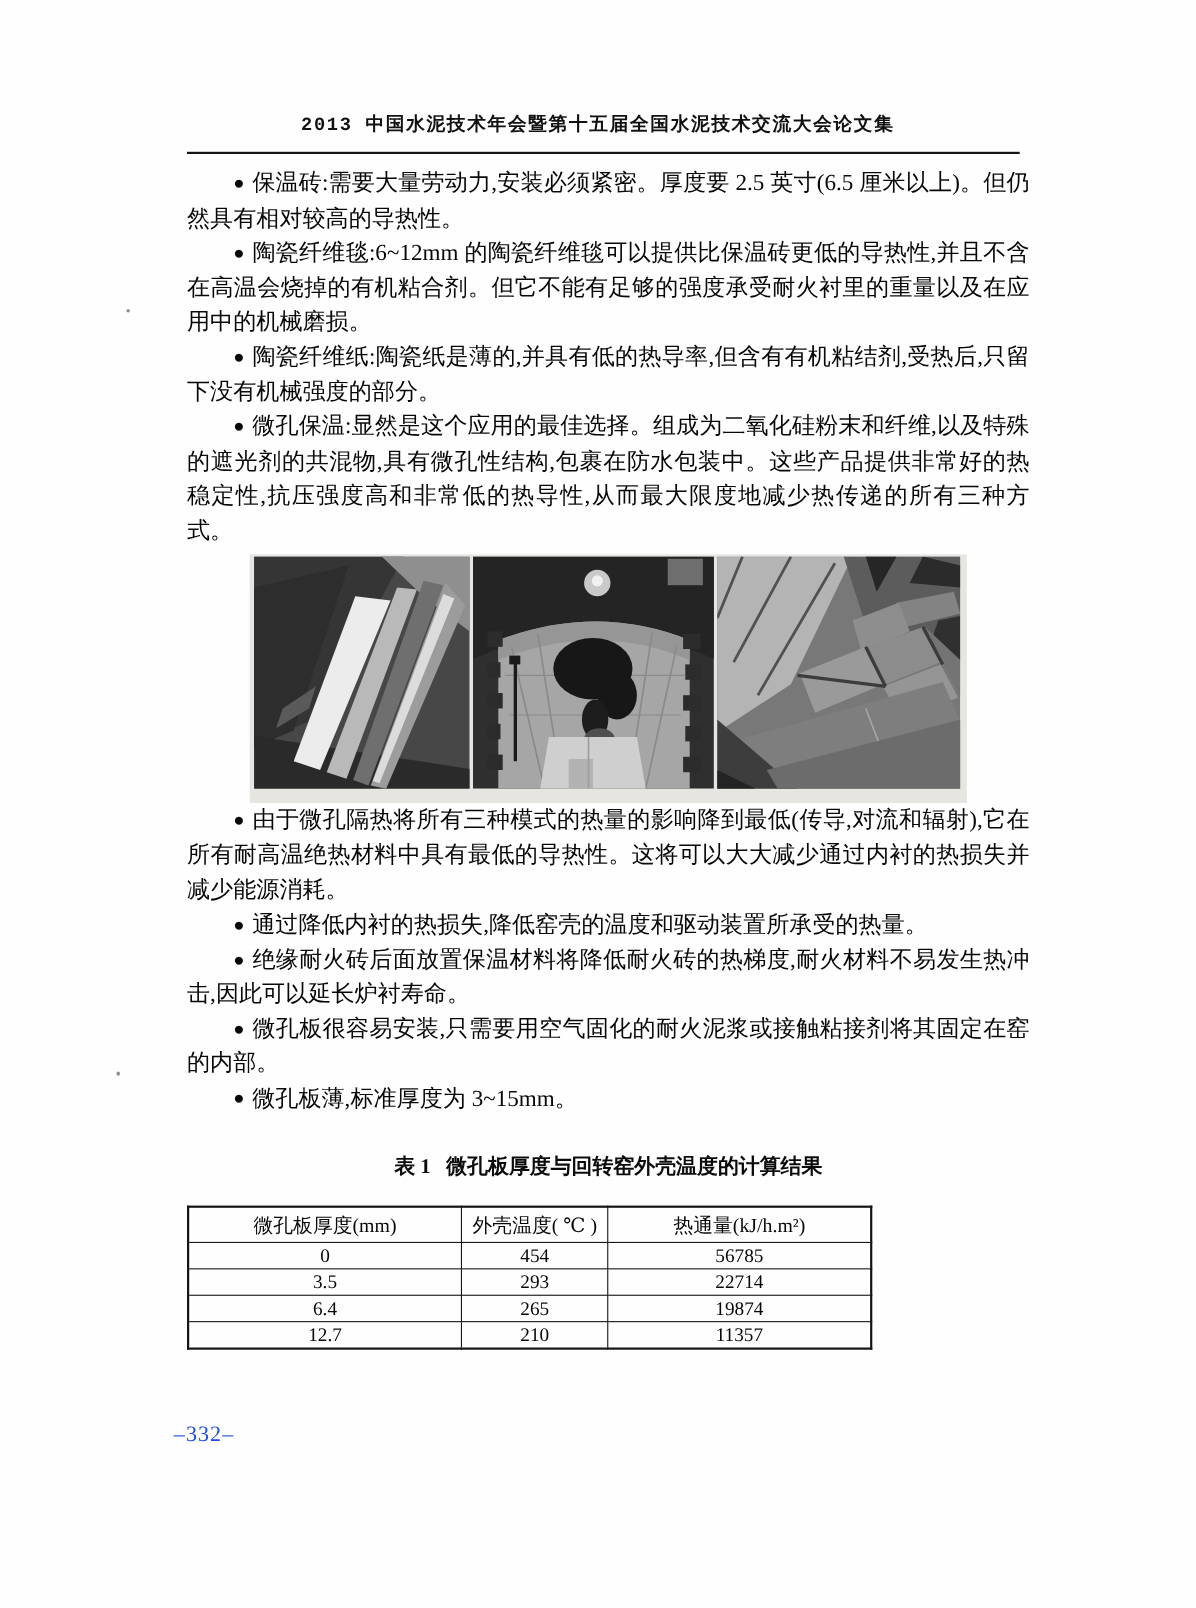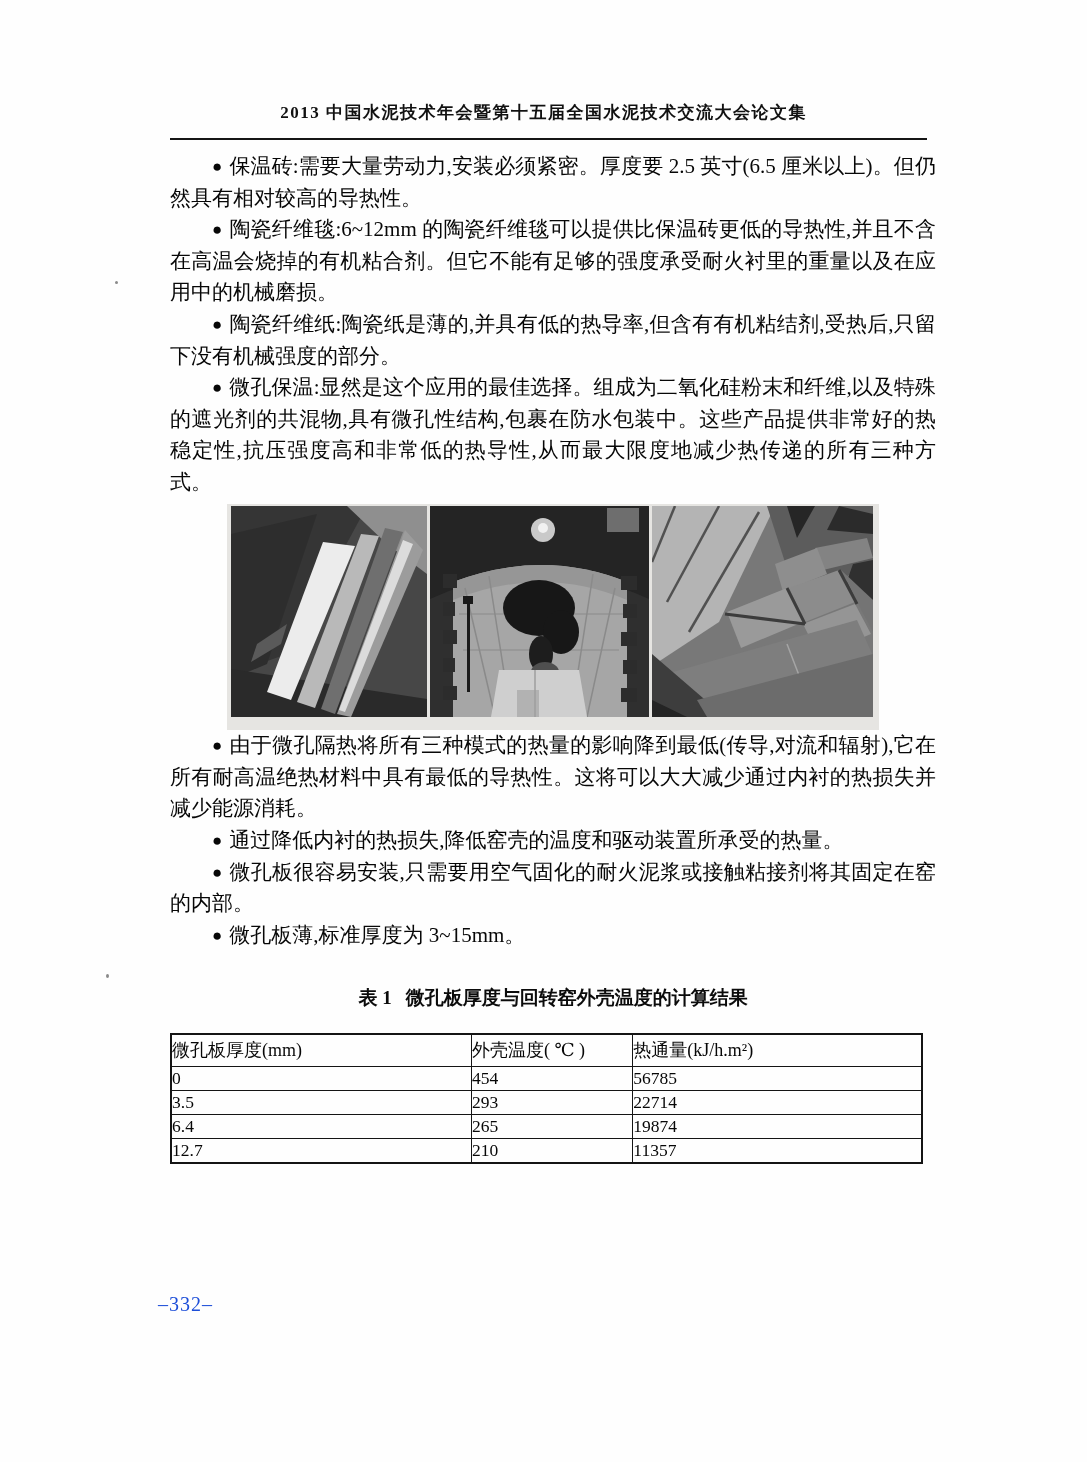--- a/index.html
+++ b/index.html
@@ -10,21 +10,21 @@
     color:#0a0a0a;
     -webkit-font-smoothing:antialiased;
   }
   .page {
     position:relative; width:1087px; height:1462px;
     background:#fefefe; overflow:hidden;
   }
   .page-header {
     position:absolute; top:101px; left:0; width:100%;
     text-align:center; font-size:17px; font-weight:bold;
-    letter-spacing:1.5px; color:#111;
+    letter-spacing:1.5px; color:#111;font-family:Liberation Mono, monospace;
   }
   .header-rule {
     position:absolute; top:138px; left:170px; width:757px; height:2px;
     background:#151515;
   }
   .content {
     position:absolute; top:151px; left:170px; width:766px;
     font-size:21px; line-height:31.6px; text-align:justify;
     color:#070707;
   }
@@ -42,23 +42,23 @@
   .section-heading {
     margin:25px 0 2px 0; font-size:21.5px; font-weight:bold; text-indent:0;
     color:#0b0b0b;
   }
   .section-heading .sec-num { margin-right:18px; }
   .table-title {
     margin-top:31px; text-align:center; font-weight:bold; font-size:19px;
     text-indent:0; color:#0b0b0b;
   }
   table.data-table {
-    margin-top:9px; width:753px; border-collapse:collapse;
+    margin-top:9px; width:623px; border-collapse:collapse;
     border:2.5px solid #141414;
-    font-size:17.5px; line-height:normal; text-align:left;
+    font-size:17.5px; line-height:normal; text-align:center;
   }
   table.data-table th {
     font-weight:normal; font-size:18px; height:31px;
     border:1.5px solid #141414; padding:0;
   }
   table.data-table td {
     height:23px; border:1.5px solid #141414; padding:0;
   }
   .page-number {
     position:absolute; left:158px; top:1293px; font-size:20px; color:#1d4ed8;
@@ -176,20 +176,21 @@
         </g>
       </svg>
     </div>
 
 
 
     <p class="para"><span class="bullet-char">●</span><span>由于微孔隔热将所有三种模式的热量的影响降到最低(传导,对流和辐射),它在所有耐高温绝热材料中具有最低的导热性。这将可以大大减少通过内衬的热损失并减少能源消耗。</span></p>
 
     <p class="para"><span class="bullet-char">●</span><span>通过降低内衬的热损失,降低窑壳的温度和驱动装置所承受的热量。</span></p>
 
+    <p class="para"><span class="bullet-char">●</span><span>绝缘耐火砖后面放置保温材料将降低耐火砖的热梯度,耐火材料不易发生热冲击,因此可以延长炉衬寿命。</span></p>
 
     <p class="para"><span class="bullet-char">●</span><span>微孔板很容易安装,只需要用空气固化的耐火泥浆或接触粘接剂将其固定在窑的内部。</span></p>
 
     <p class="para"><span class="bullet-char">●</span><span>微孔板薄,标准厚度为 3~15mm。</span></p>
 
     <p class="table-title"><span class="cap-label" style="margin-right:14px;">表 1</span><span>微孔板厚度与回转窑外壳温度的计算结果</span></p>
 
     <table class="data-table">
       <thead>
         <tr>

